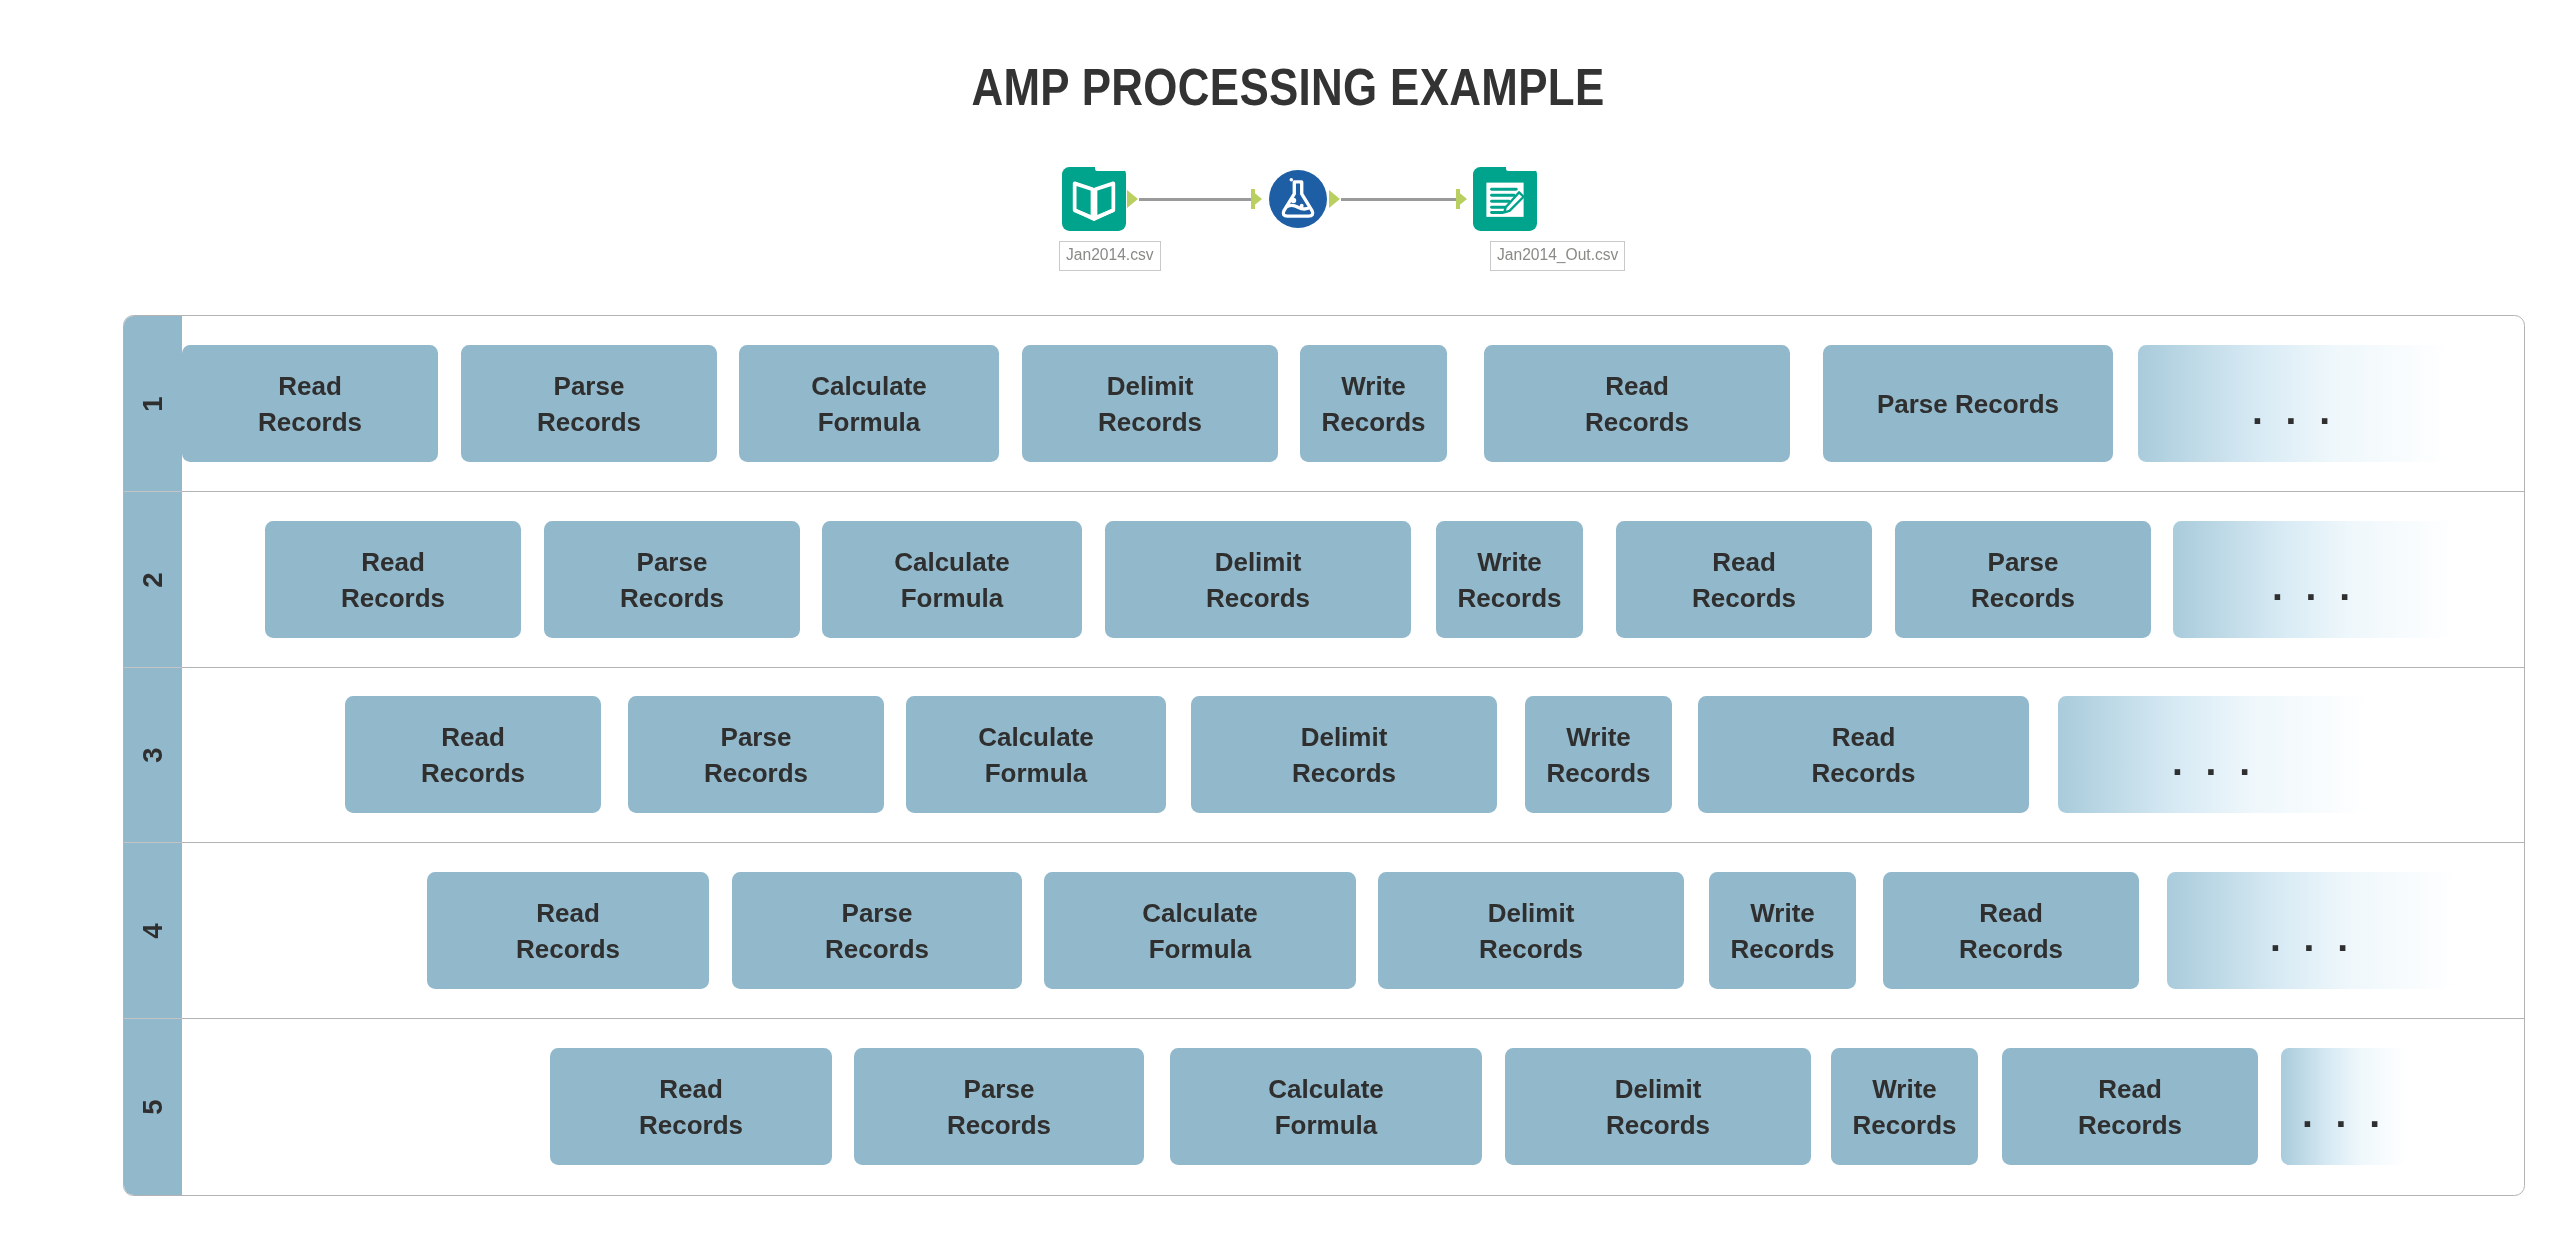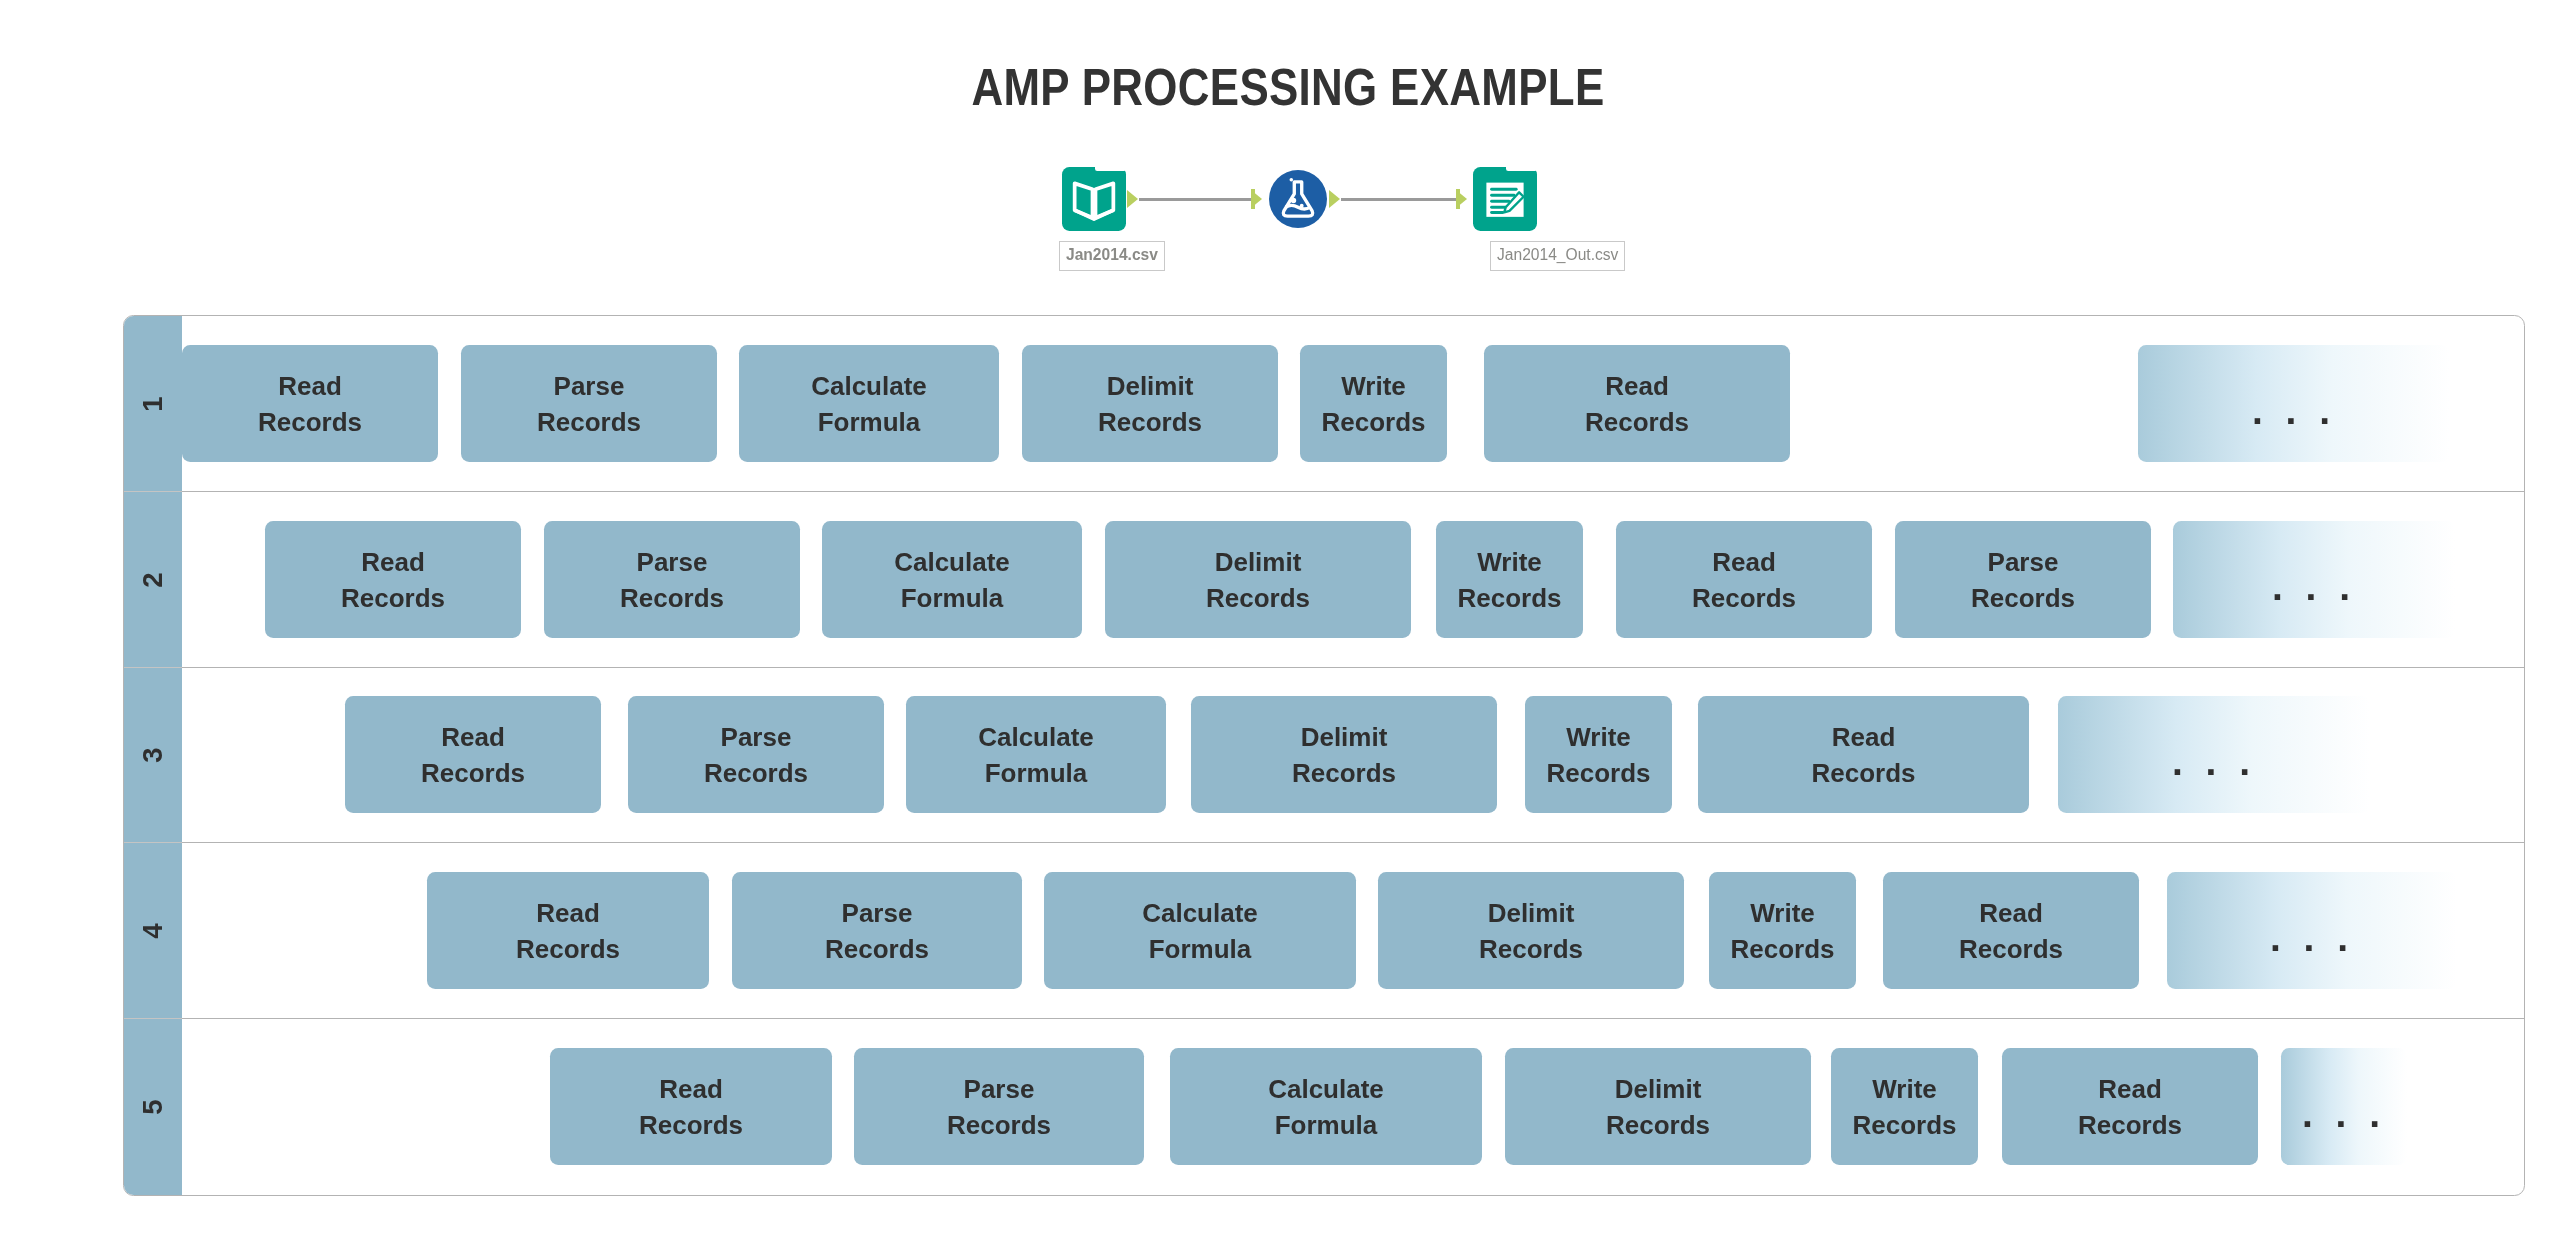--- a/index.html
+++ b/index.html
@@ -198,21 +198,21 @@
 <div id="workflow">
 
   <div class="wf-node" style="left:0px;">
     <div class="wf-icon-sq">
       <svg width="64" height="64" viewBox="0 0 86 86" aria-hidden="true">
         <path d="M17 22 L41 30 L41 68 L17 58 Z" fill="none" stroke="#ffffff" stroke-width="5" stroke-linejoin="round"></path>
         <path d="M69 22 L45 30 L45 68 L69 58 Z" fill="none" stroke="#ffffff" stroke-width="5" stroke-linejoin="round"></path>
         <path d="M17 58 L43 70 L69 58" fill="none" stroke="#ffffff" stroke-width="5" stroke-linejoin="round"></path>
       </svg>
     </div>
-    <div class="wf-label" style="left:-3px;font-weight:bold;">Jan2014.csv</div>
+    <div class="wf-label" style="left:-3px;">Jan2014.csv</div>
   </div>
   <div class="conn conn-out" style="left:65px;"></div>
   <div class="wf-wire" style="left:77px; width:113px;"></div>
   <div class="conn conn-in" style="left:189px;"></div>
 
   <div class="wf-node" style="left:207px;">
     <div class="wf-icon-circle">
       <svg width="58" height="58" viewBox="0 0 78 78" aria-hidden="true">
         <path d="M34 16 L34 32 L20 55 Q17 62 25 62 L53 62 Q61 62 58 55 L44 32 L44 16 Z" fill="none" stroke="#ffffff" stroke-width="4.5" stroke-linejoin="round"></path>
         <path d="M22.5 50 Q30 45 39 50 Q48 55 55.5 50" fill="none" stroke="#ffffff" stroke-width="4.5"></path>
@@ -275,20 +275,23 @@
         </div>
         <div class="amp-box" style="left: 840px; width: 256px; height: 117px; top: 29px;">
           <span>Delimit<br>Records</span>
         </div>
         <div class="amp-box" style="left: 1118px; width: 147px; height: 117px; top: 29px;">
           <span>Write<br>Records</span>
         </div>
         <div class="amp-box" style="left: 1302px; width: 306px; height: 117px; top: 29px;">
           <span>Read<br>Records</span>
         </div>
+        <div class="amp-box" style="left: 1641px; width: 290px; height: 117px; top: 29px;">
+          <span>Parse Records</span>
+        </div>
         <div class="amp-box fade" style="left: 1956px; width: 312px; height: 117px; top: 29px;">
           <span class="dots">. . .</span>
         </div>
       </div>
       <div class="amp-row" style="top: 176px; height: 176px;">
         <div class="amp-box" style="left: 83px; width: 256px; height: 117px; top: 29px;">
           <span>Read<br>Records</span>
         </div>
         <div class="amp-box" style="left: 362px; width: 256px; height: 117px; top: 29px;">
           <span>Parse<br>Records</span>

